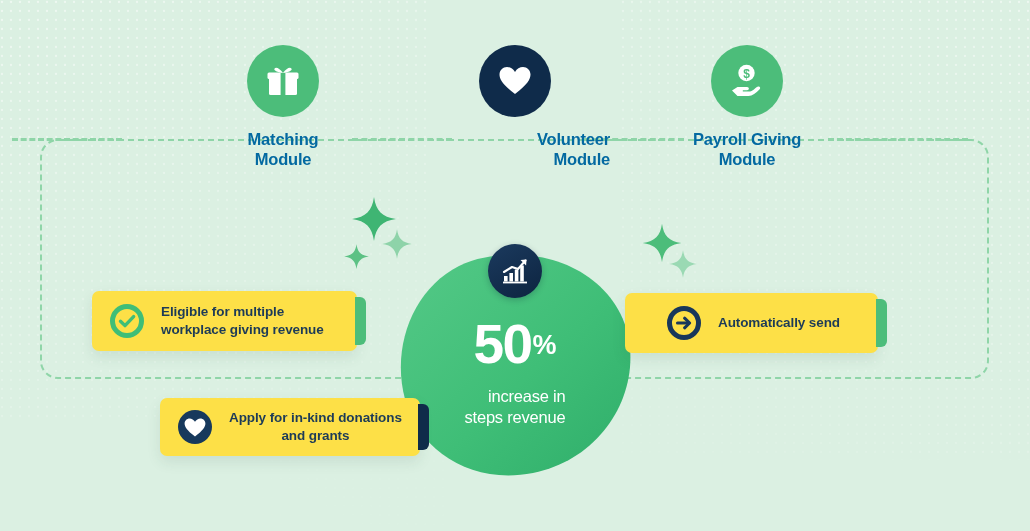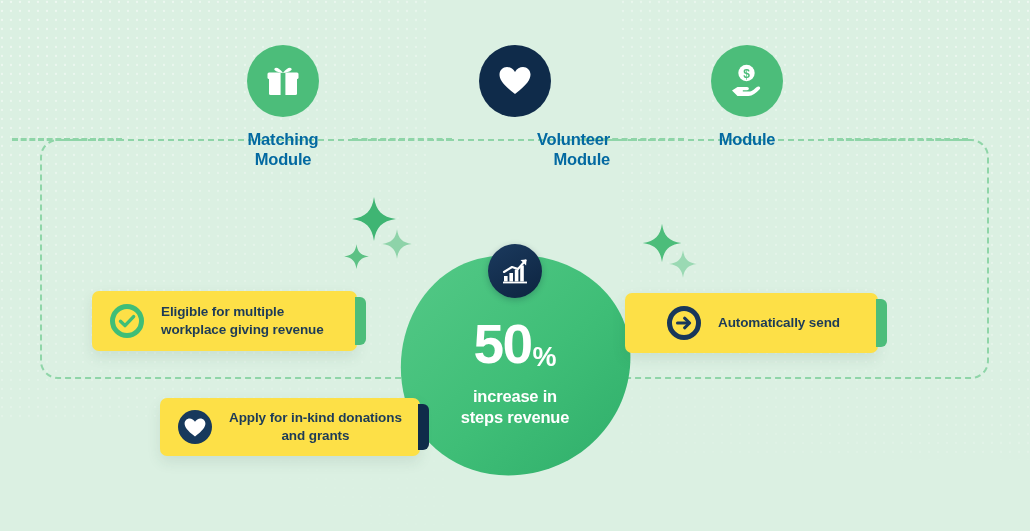--- a/index.html
+++ b/index.html
@@ -98,42 +98,43 @@
     display: flex;
     flex-direction: column;
     align-items: center;
     justify-content: center;
     padding-top: 14px;
     color: #ffffff;
     text-align: center;
   }
   #stat-line {
     display: flex;
-    align-items: flex-end;
+    align-items: center;
     line-height: 1;
     margin-bottom: 15px;
   }
   #stat-value {
     font-size: 55px;
     font-weight: bold;
     letter-spacing: -1.5px;
     line-height: 0.95;
   }
   #stat-unit {
     font-size: 27px;
     font-weight: bold;
     line-height: 1;
     margin-top: 2px;
     margin-left: 1px;
   }
   #stat-caption {
     font-size: 16.5px;
-    font-weight: bold;
+    font-weight: normal;
     line-height: 1.28;
     letter-spacing: -0.2px;
+    text-align: right;
   }
 
   
   #chart-badge {
     position: absolute;
     left: 488px;
     top: 244px;
     width: 54px;
     height: 54px;
     border-radius: 50%;
@@ -255,20 +256,21 @@
 
   <div class="module" id="module-2">
     <div class="module-icon green">
       <svg width="42" height="42" viewBox="0 0 42 42">
         <circle cx="20.5" cy="13" r="8.2" fill="#fff"></circle>
         <text x="20.5" y="18" font-family="Liberation Sans, sans-serif" font-size="12" font-weight="bold" fill="#4cbd7a" text-anchor="middle">$</text>
         <path d="M6 30.5 L11.5 27 L21 27 C23.5 27 23.5 30.2 21 30.2 L16.8 30.2 L16.8 31.6 L23.4 31.6 C25.4 31.6 27 30.5 30.5 27.3 C32.6 25.4 35.6 27.2 33.4 29.6 C30 33.3 26.4 36 22.5 36 L11.5 36 Z" fill="#fff"></path>
       </svg>
     </div>
     <div class="module-label">
+      <div>Payroll Giving</div>
       <div>Module</div>
     </div>
   </div>
 
   <svg class="sparkle" style="left:350px; top:195px;" width="48" height="48" viewBox="0 0 48 48">
     <path d="M24 2 C26 16 32 22 46 24 C32 26 26 32 24 46 C22 32 16 26 2 24 C16 22 22 16 24 2 Z" fill="#3fb573"></path>
   </svg>
   <svg class="sparkle" style="left:381px; top:228px;" width="32" height="32" viewBox="0 0 48 48">
     <path d="M24 2 C26 16 32 22 46 24 C32 26 26 32 24 46 C22 32 16 26 2 24 C16 22 22 16 24 2 Z" fill="#8ed3a9"></path>
   </svg>

